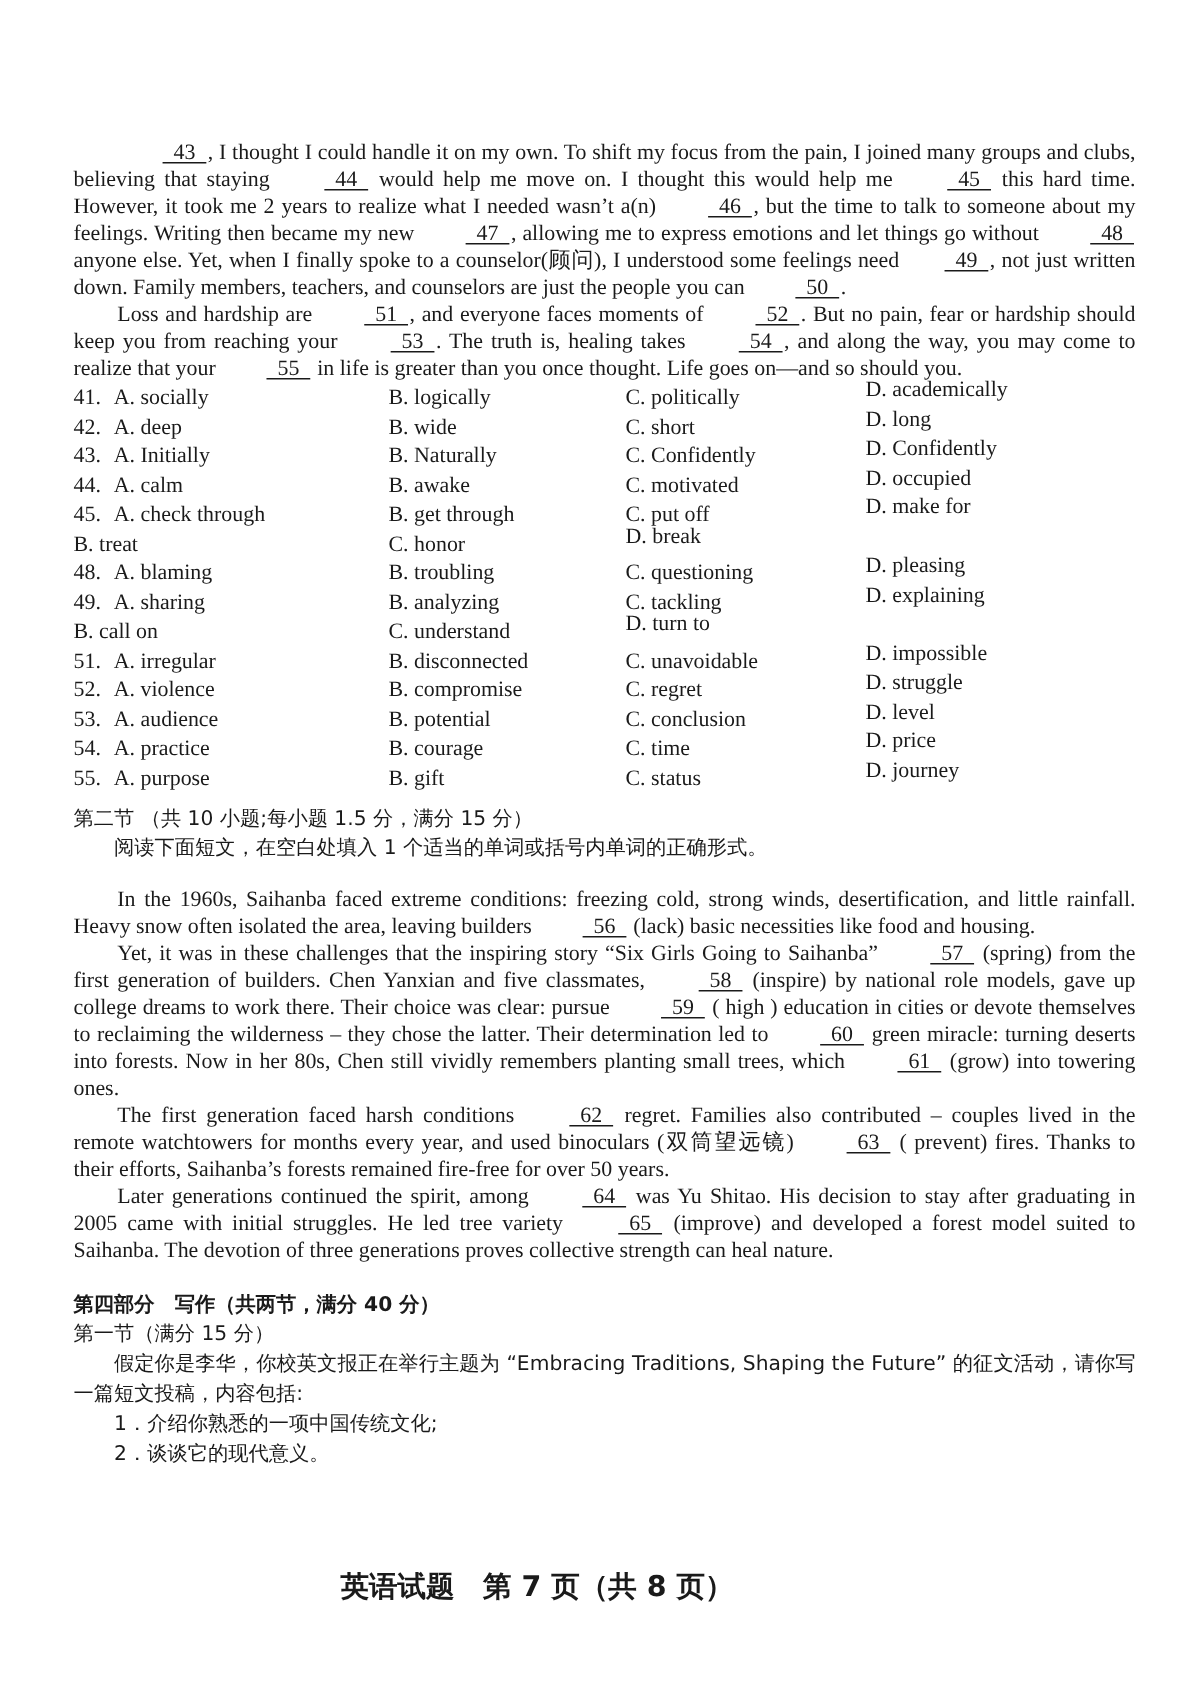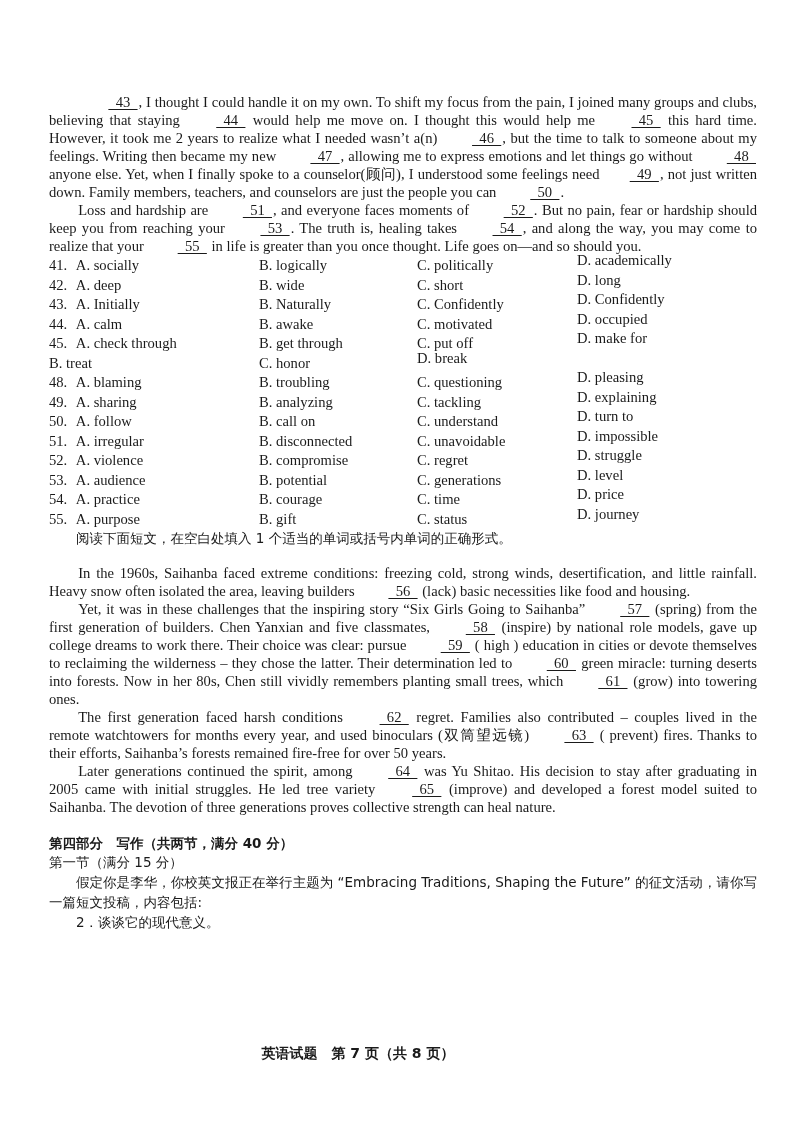--- a/index.html
+++ b/index.html
@@ -26,21 +26,21 @@
   .opt-row .d { position: relative; top: -5px; }
   .cn { font-family: "DejaVu Sans", sans-serif; }
   .sec-head { margin-top: 8px; font-size: 13.5px; line-height: 19px; }
   .sec-sub { font-size: 13.5px; line-height: 19px; text-indent: 2em; margin-bottom: 16px; }
   .part4 { margin-top: 18px; font-size: 13.5px; line-height: 19px; font-weight: bold; }
   .plain { font-size: 13.5px; line-height: 19px; }
   .writing-prompt { font-size: 13.5px; line-height: 20px; text-indent: 2em; text-align: justify; }
   .list-item { font-size: 13.5px; line-height: 20px; padding-left: 2em; }
   .footer {
     position: absolute; left: 0; width: 716px; top: 1045px; text-align: center;
-    font-size: 14px; font-weight: bold;
+    font-size: 19px; font-weight: bold;
   }
 </style>
 </head>
 <body>
 
 <div class="page">
 
   <p class="para"><span class="blank">  43  </span>, I thought I could handle it on my own. To shift my focus from the pain, I joined many groups and clubs, believing that staying <span class="blank">  44  </span> would help me move on. I thought this would help me <span class="blank">  45  </span> this hard time. However, it took me 2 years to realize what I needed wasn’t a(n) <span class="blank">  46  </span>, but the time to talk to someone about my feelings. Writing then became my new <span class="blank">  47  </span>, allowing me to express emotions and let things go without <span class="blank">  48  </span> anyone else. Yet,  when I finally spoke to a counselor(顾问), I understood some feelings need<span class="blank">  49  </span>, not just written down. Family members, teachers, and counselors are just the people you can <span class="blank">  50  </span>.</p>
   <p class="para">Loss and hardship are <span class="blank">  51  </span>, and everyone faces moments of <span class="blank">  52  </span>. But no pain, fear or hardship should keep you from reaching your <span class="blank">  53  </span>. The truth is, healing takes <span class="blank">  54  </span>, and along the way, you may come to realize that your <span class="blank">  55  </span> in life is greater than you once thought. Life goes on—and so should you.</p>
 
@@ -86,63 +86,64 @@
         <span>C. questioning</span>
         <span class="d">D. pleasing</span>
       </div>
       <div class="opt-row">
         <span><span class="num">49.</span> A. sharing</span>
         <span>B. analyzing</span>
         <span>C. tackling</span>
         <span class="d">D. explaining</span>
       </div>
       <div class="opt-row">
-        <span><span class="num">50.</span> A. follow</span>
         <span>B. call on</span>
         <span>C. understand</span>
         <span class="d">D. turn to</span>
       </div>
       <div class="opt-row">
         <span><span class="num">51.</span> A. irregular</span>
         <span>B. disconnected</span>
         <span>C. unavoidable</span>
         <span class="d">D. impossible</span>
       </div>
       <div class="opt-row">
         <span><span class="num">52.</span> A. violence</span>
         <span>B. compromise</span>
         <span>C. regret</span>
         <span class="d">D. struggle</span>
       </div>
       <div class="opt-row">
         <span><span class="num">53.</span> A. audience</span>
         <span>B. potential</span>
-        <span>C. generations</span>
+        <span>C. conclusion</span>
         <span class="d">D. level</span>
       </div>
       <div class="opt-row">
         <span><span class="num">54.</span> A. practice</span>
         <span>B. courage</span>
         <span>C. time</span>
         <span class="d">D. price</span>
       </div>
       <div class="opt-row">
         <span><span class="num">55.</span> A. purpose</span>
         <span>B. gift</span>
         <span>C. status</span>
         <span class="d">D. journey</span>
       </div>
     </div>
 
+  <div class="sec-head cn">第二节 （共 10 小题;每小题 1.5 分，满分 15 分）</div>
   <div class="sec-sub cn">阅读下面短文，在空白处填入 1 个适当的单词或括号内单词的正确形式。</div>
 
   <p class="para">In the 1960s, Saihanba faced extreme conditions: freezing cold, strong winds, desertification, and little rainfall. Heavy snow often isolated the area, leaving builders <span class="blank">  56  </span> (lack) basic necessities like food and housing.</p>
   <p class="para">Yet, it was in these challenges that the inspiring story “Six Girls Going to Saihanba” <span class="blank">  57  </span> (spring) from the first generation of builders. Chen Yanxian and five classmates, <span class="blank">  58  </span> (inspire) by national role models, gave up college dreams to work there. Their choice was clear: pursue <span class="blank">  59  </span> ( high ) education in cities or devote themselves to reclaiming the wilderness – they chose the latter. Their determination led to <span class="blank">  60  </span> green miracle: turning deserts into forests. Now in her 80s, Chen still vividly remembers planting small trees, which <span class="blank">  61  </span> (grow) into towering ones.</p>
   <p class="para">The first generation faced harsh conditions <span class="blank">  62  </span> regret. Families also contributed – couples lived in the remote watchtowers for months every year, and used binoculars (双筒望远镜) <span class="blank">  63  </span> ( prevent) fires. Thanks to their efforts, Saihanba’s forests remained fire-free for over 50 years.</p>
   <p class="para">Later generations continued the spirit, among <span class="blank">  64  </span> was Yu Shitao. His decision to stay after graduating in 2005 came with initial struggles. He led tree variety <span class="blank">  65  </span> (improve) and developed a forest model suited to Saihanba. The devotion of three generations proves collective strength can heal nature.</p>
 
   <div class="part4 cn">第四部分　写作（共两节，满分 40 分）</div>
   <div class="plain cn">第一节（满分 15 分）</div>
   <div class="writing-prompt cn">假定你是李华，你校英文报正在举行主题为 “Embracing Traditions, Shaping the Future” 的征文活动，请你写一篇短文投稿，内容包括:</div>
+  <div class="list-item cn">1．介绍你熟悉的一项中国传统文化;</div>
   <div class="list-item cn">2．谈谈它的现代意义。</div>
 </div>
 
 <div class="footer cn">英语试题　第 7 页（共 8 页）</div>
 
 </body></html>

